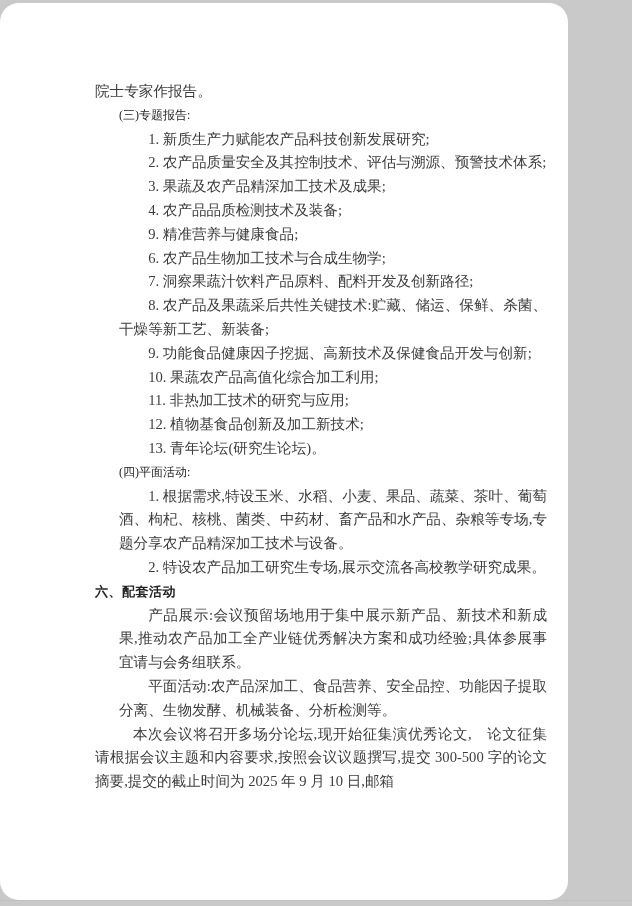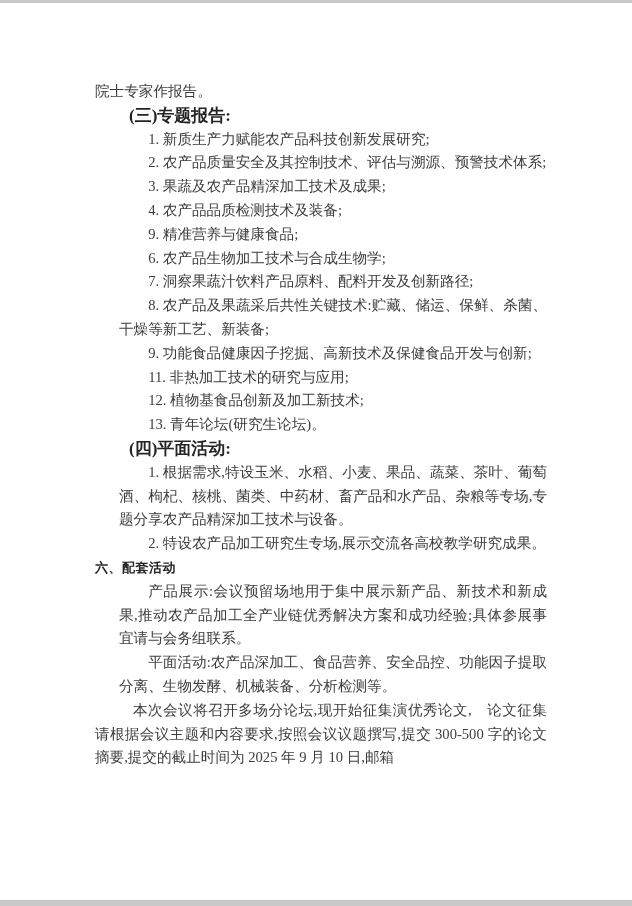--- a/index.html
+++ b/index.html
@@ -9,41 +9,42 @@
     position: relative;
     overflow: hidden;
     background: var(--viewer-bg, #c9c9c9);
     font-family: "Liberation Serif", "DejaVu Serif", serif;
   }
   .edge-strip { position: absolute; left: 0; width: 632px; background: var(--viewer-bg, #c9c9c9); }
   .edge-strip.top { top: 0; height: 3px; }
   .edge-strip.bottom { top: 900px; height: 6px; border-top: 1px solid #c2c2c2; }
   .page {
     position: absolute; top: 3px; left: 0;
-    width: 632px; height: 897px;
+    width: 568px; height: 897px;
     background: var(--page-bg, #ffffff);
+    border-radius: 19px;
   }
   .content {
     position: absolute; top: 77px; left: 95px;
     width: 452px;
     font-size: 14.6px;
     line-height: 23.8px;
     color: var(--body-text, #3c3c3c);
     text-align: justify;
     text-justify: inter-ideograph;
     line-break: strict;
   }
   .pg { margin: 0; padding: 0; }
   .plain { text-indent: 0; }
   .item, .para { text-indent: 2em; margin-left: 24px; }
   .para-wide { text-indent: 2.6em; }
   .subhead {
     text-indent: 2em;
-    font-weight: bold;
-    font-size: 17px;
+    font-weight: normal;
+    font-size: 12px;
     color: var(--heading-text, #242424);
   }
   .head {
     text-indent: 0;
     font-weight: bold;
     font-size: 13px;
     font-family: "Liberation Sans", "DejaVu Sans", sans-serif;
     color: var(--heading-text, #242424);
     letter-spacing: 0.5px;
   }
@@ -59,20 +60,21 @@
       <p class="pg subhead">(三)专题报告:</p>
       <p class="pg item">1. 新质生产力赋能农产品科技创新发展研究;</p>
       <p class="pg item">2. 农产品质量安全及其控制技术、评估与溯源、预警技术体系;</p>
       <p class="pg item">3. 果蔬及农产品精深加工技术及成果;</p>
       <p class="pg item">4. 农产品品质检测技术及装备;</p>
       <p class="pg item">9. 精准营养与健康食品;</p>
       <p class="pg item">6. 农产品生物加工技术与合成生物学;</p>
       <p class="pg item">7. 洞察果蔬汁饮料产品原料、配料开发及创新路径;</p>
       <p class="pg item">8. 农产品及果蔬采后共性关键技术:贮藏、储运、保鲜、杀菌、干燥等新工艺、新装备;</p>
       <p class="pg item">9. 功能食品健康因子挖掘、高新技术及保健食品开发与创新;</p>
+      <p class="pg item">10. 果蔬农产品高值化综合加工利用;</p>
       <p class="pg item">11. 非热加工技术的研究与应用;</p>
       <p class="pg item">12. 植物基食品创新及加工新技术;</p>
       <p class="pg item">13. 青年论坛(研究生论坛)。</p>
       <p class="pg subhead">(四)平面活动:</p>
       <p class="pg para">1. 根据需求,特设玉米、水稻、小麦、果品、蔬菜、茶叶、葡萄酒、枸杞、核桃、菌类、中药材、畜产品和水产品、杂粮等专场,专题分享农产品精深加工技术与设备。</p>
       <p class="pg para">2. 特设农产品加工研究生专场,展示交流各高校教学研究成果。</p>
       <p class="pg head">六、配套活动</p>
       <p class="pg para">产品展示:会议预留场地用于集中展示新产品、新技术和新成果,推动农产品加工全产业链优秀解决方案和成功经验;具体参展事宜请与会务组联系。</p>
       <p class="pg para">平面活动:农产品深加工、食品营养、安全品控、功能因子提取分离、生物发酵、机械装备、分析检测等。</p>
       <p class="pg para-wide">本次会议将召开多场分论坛,现开始征集演优秀论文,　论文征集请根据会议主题和内容要求,按照会议议题撰写,提交 300-500 字的论文摘要,提交的截止时间为 2025 年 9 月 10 日,邮箱</p>

